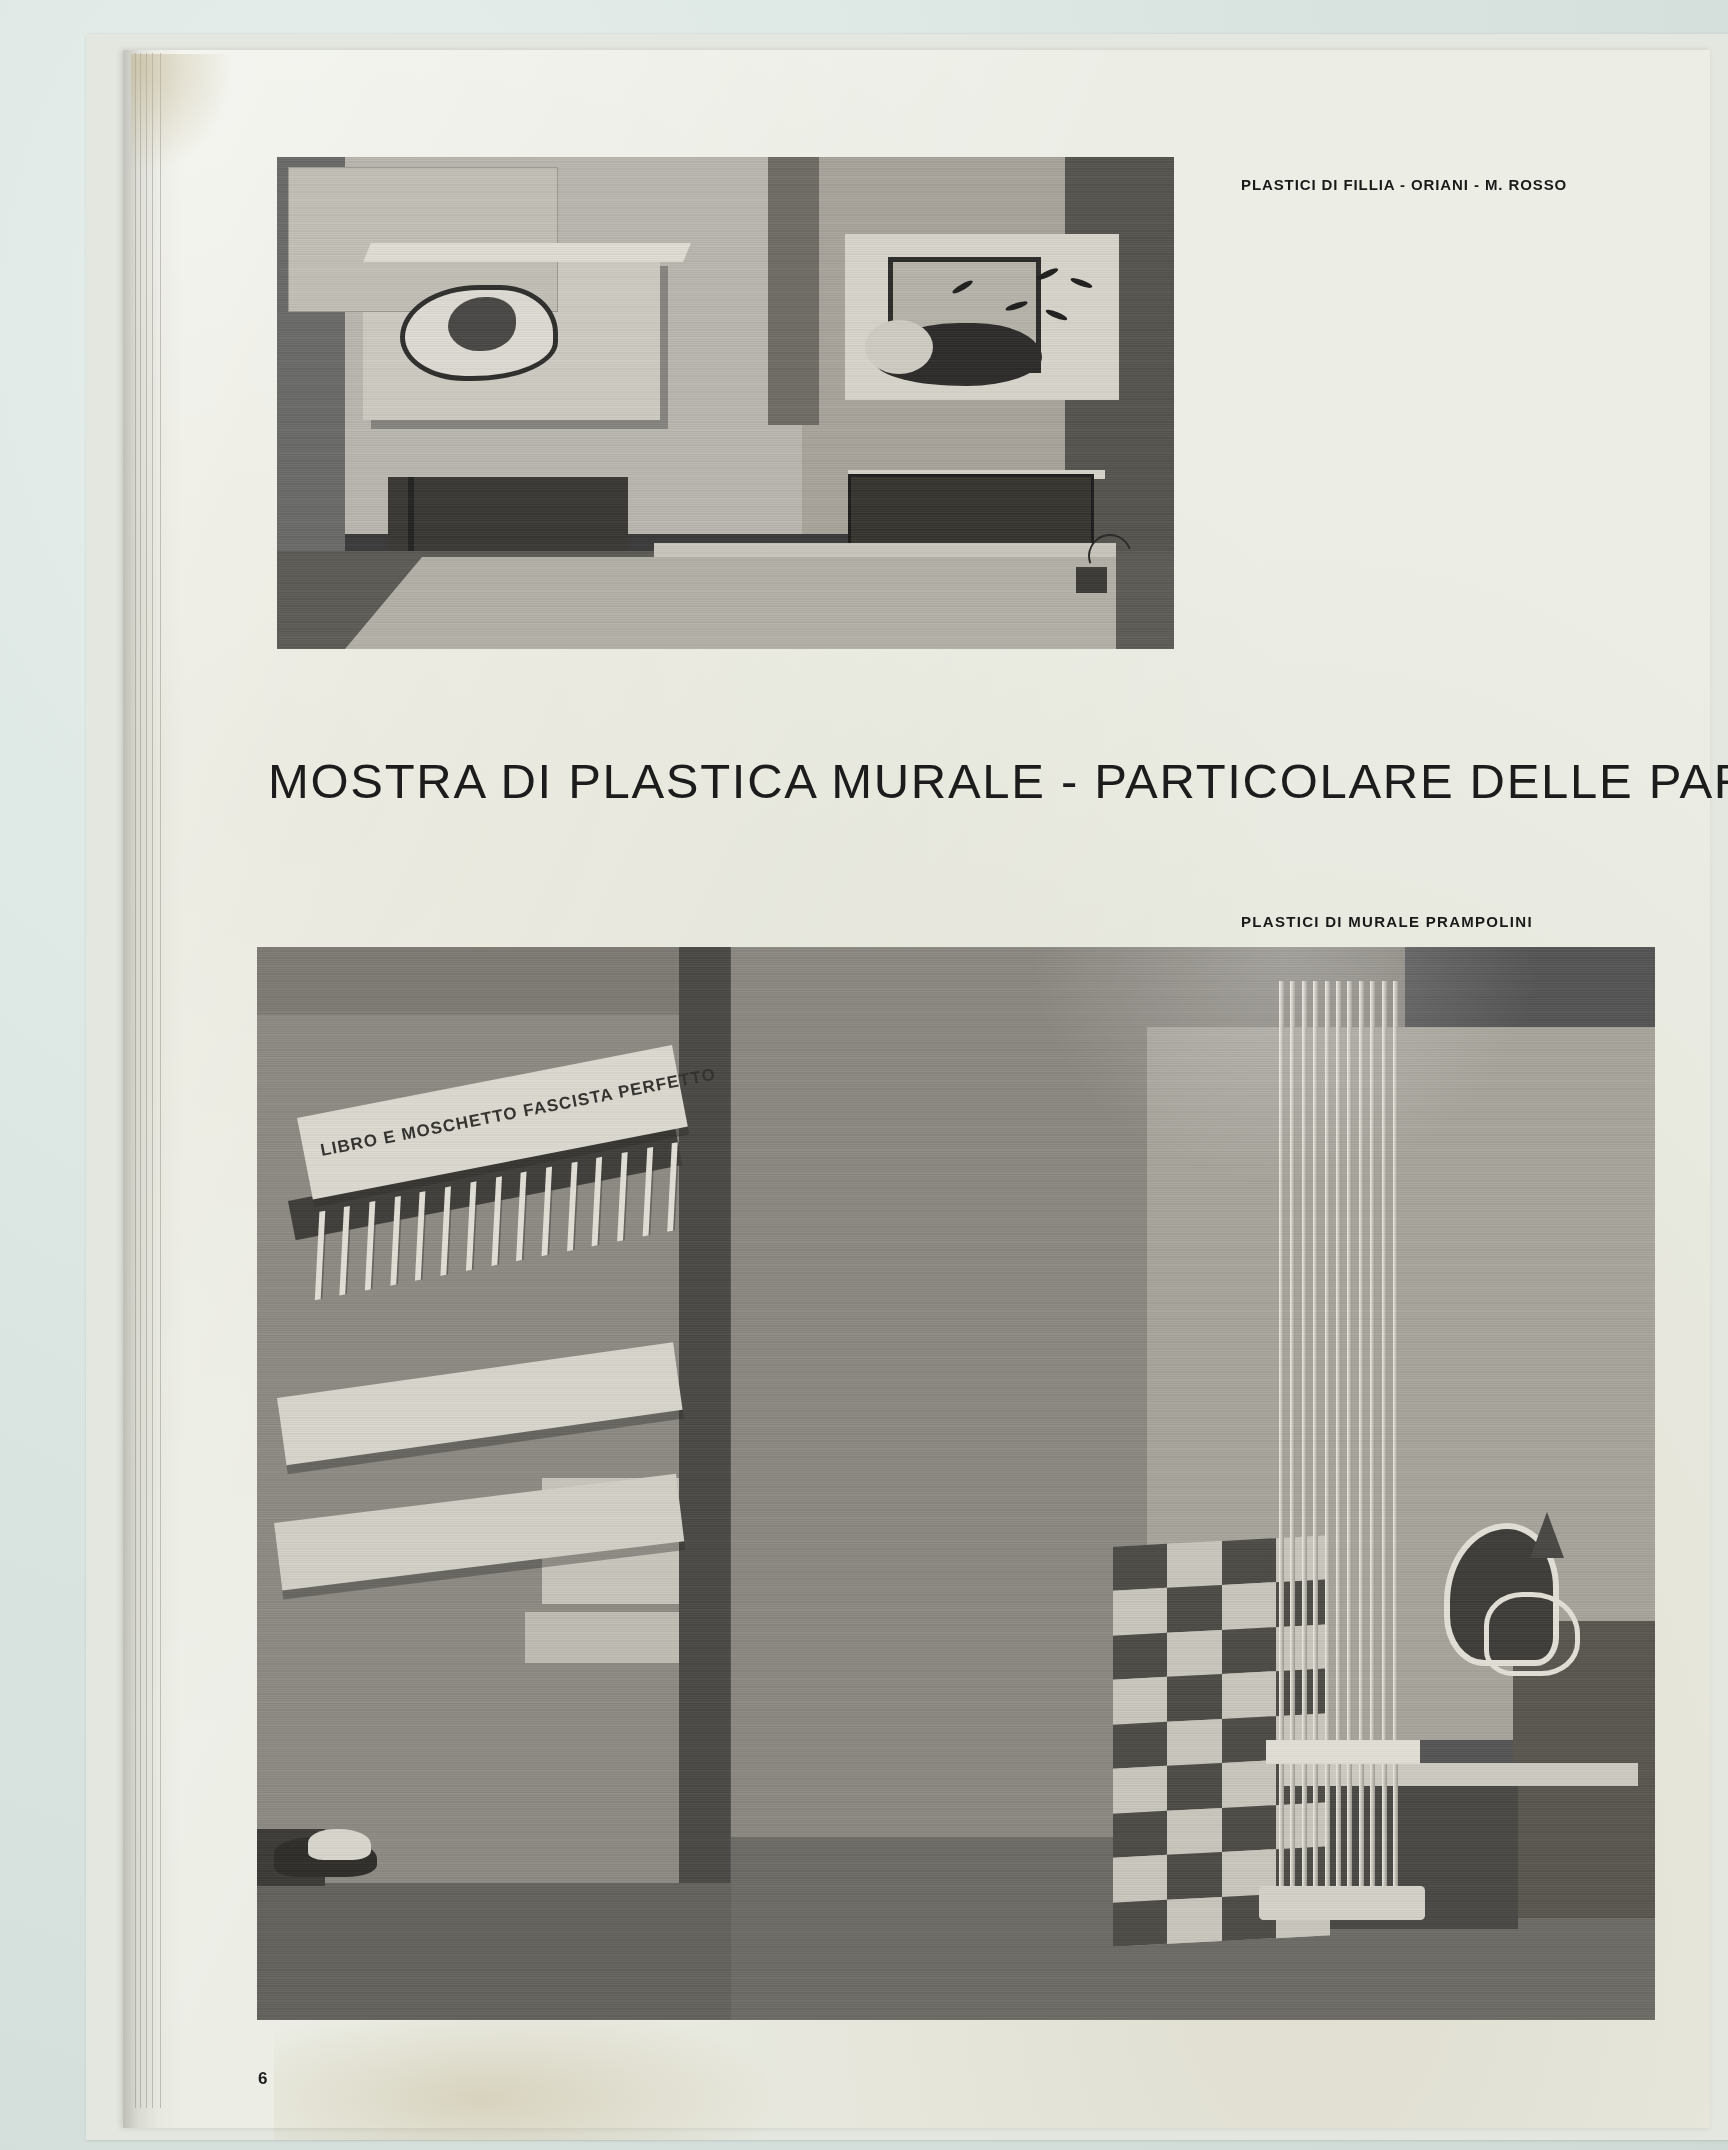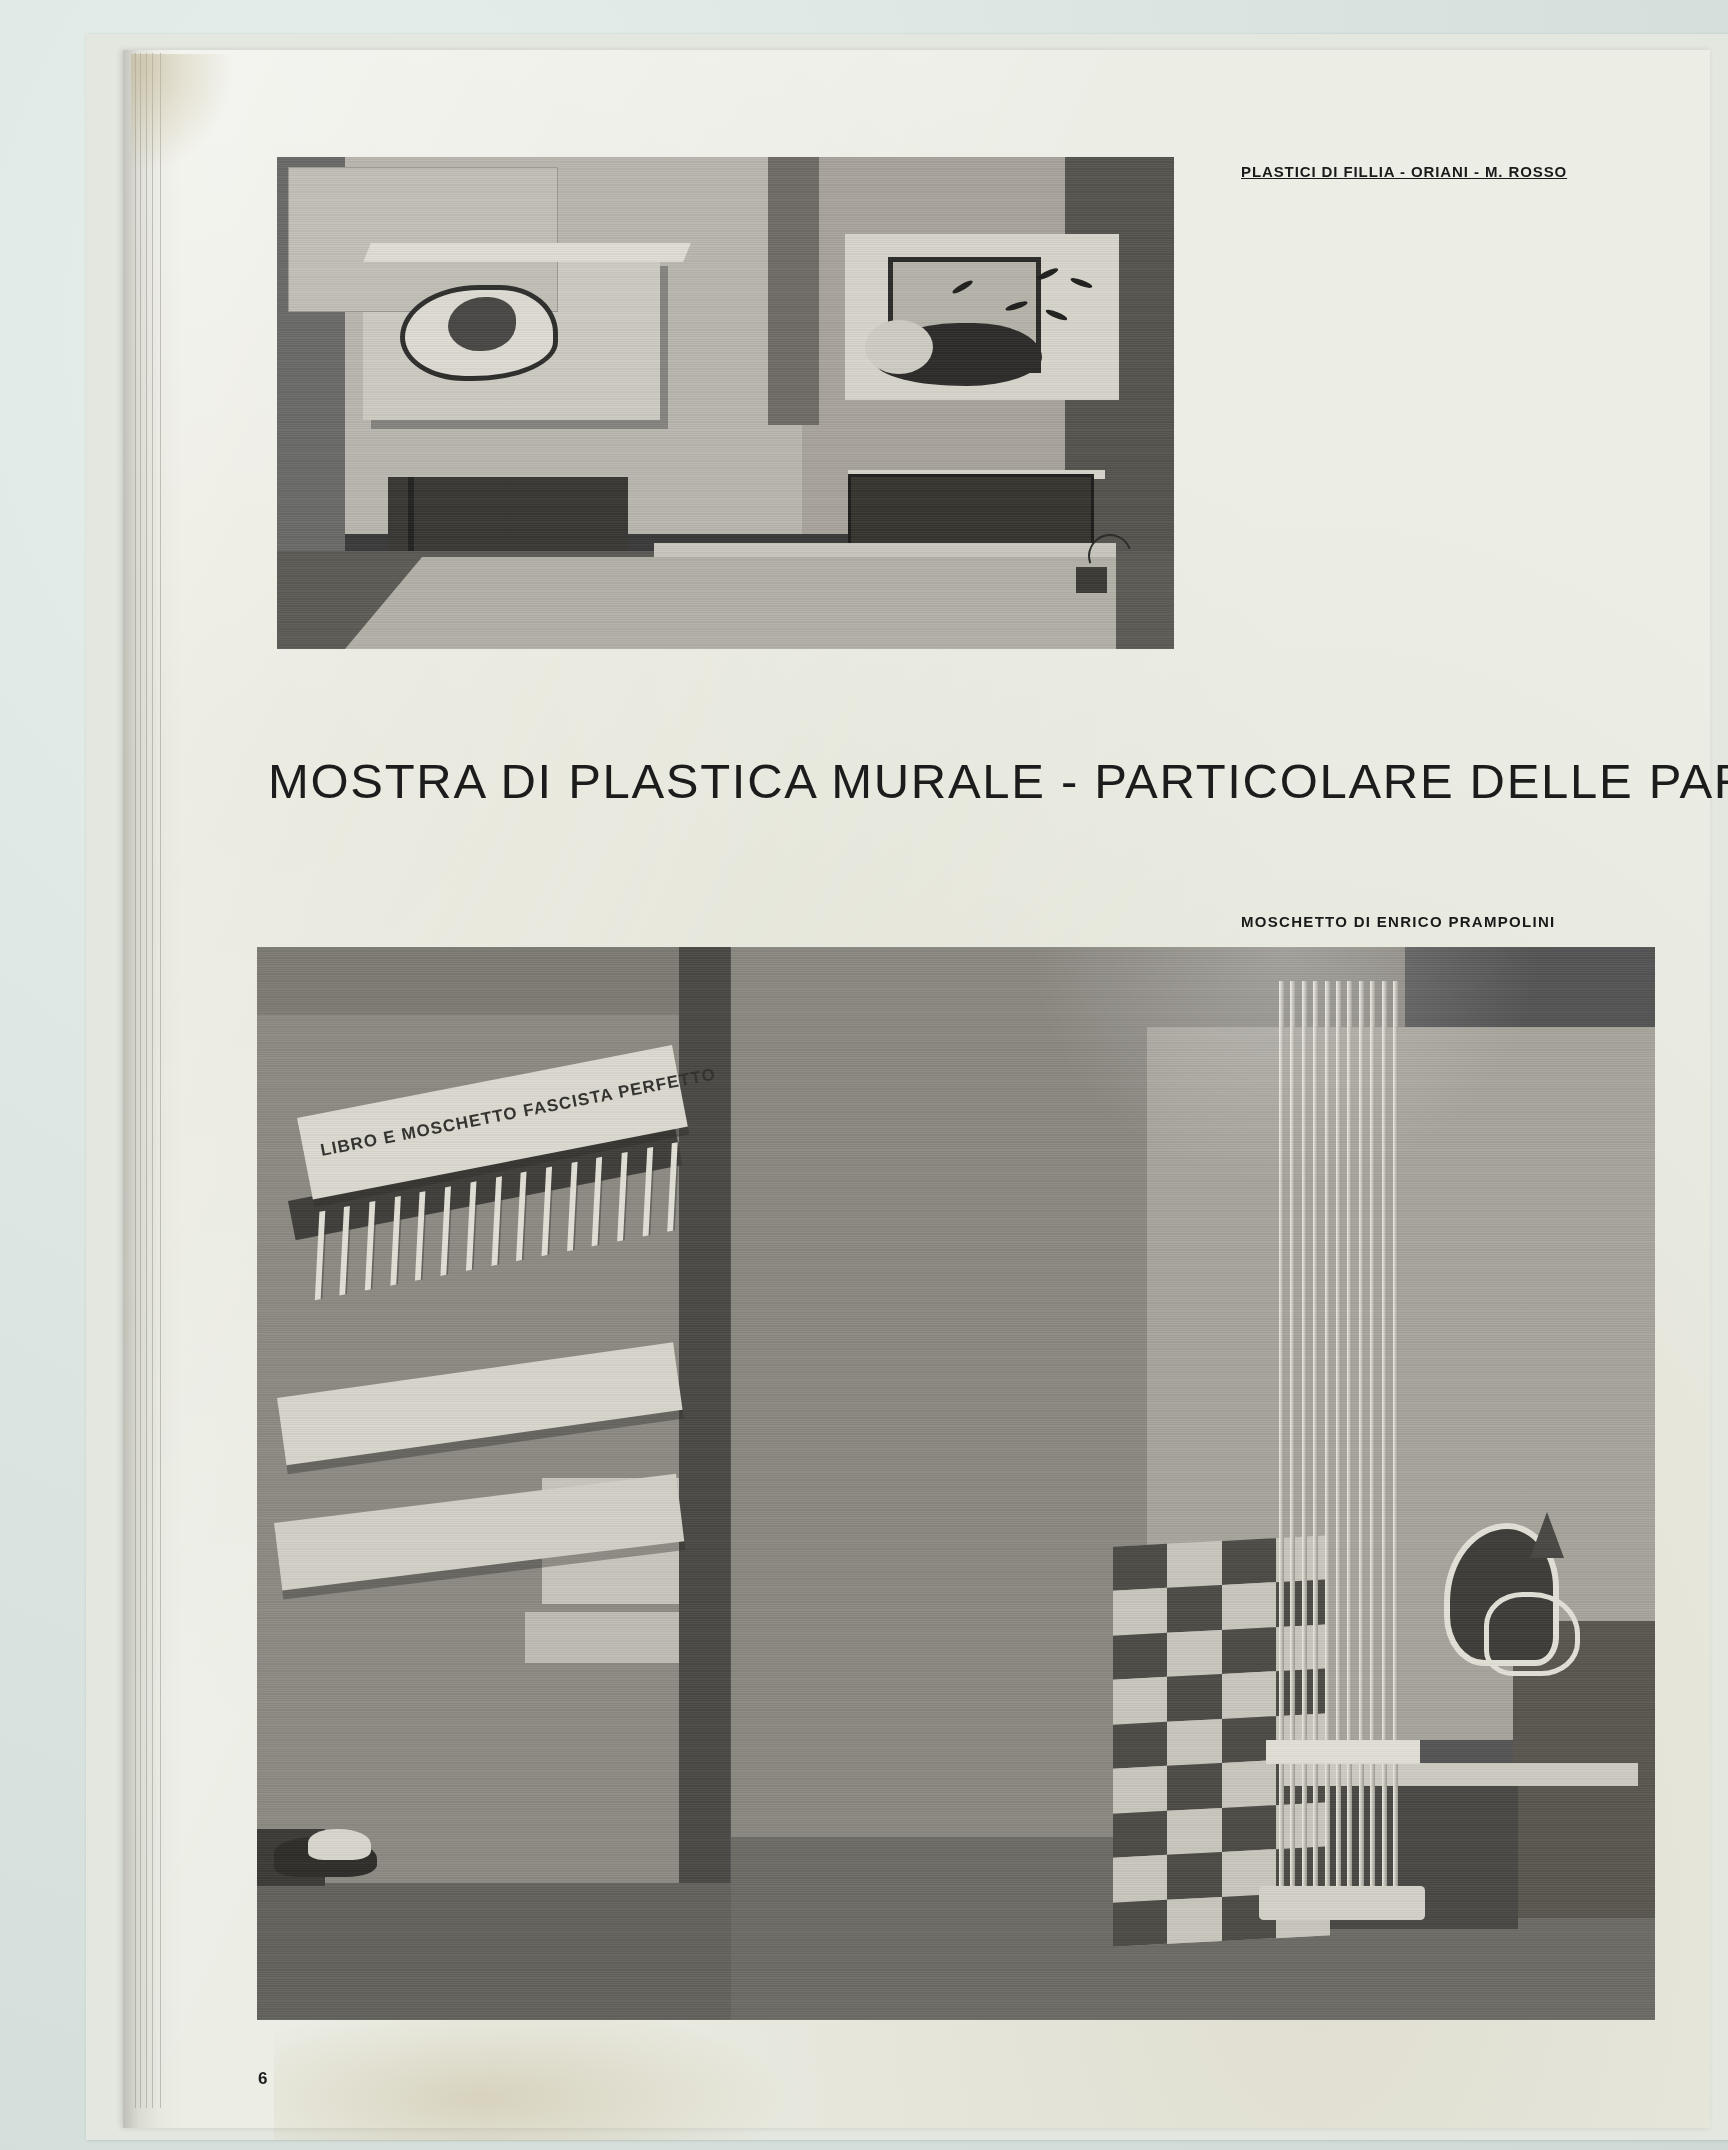--- a/index.html
+++ b/index.html
@@ -124,21 +124,21 @@
 
   
   .credit {
     position: absolute;
     font-size: 15px;
     font-weight: bold;
     letter-spacing: 0.9px;
     color: #1a1a1a;
     white-space: nowrap;
   }
-  #credit-top { left: 1241px; top: 163px; text-decoration: underline; }
+  #credit-top { left: 1241px; top: 176px; }
   #credit-bottom { left: 1241px; top: 913px; letter-spacing: 1.3px; }
 
   
   #photo-bottom {
     position: absolute;
     left: 257px;
     top: 947px;
     width: 1398px;
     height: 1073px;
     background: #555;
@@ -444,21 +444,21 @@
   <div class="plinth"></div>
   <div class="cable"></div>
   <div class="darkbox"></div>
   <div class="grain"></div>
 </div>
 
 <div class="credit" id="credit-top">PLASTICI DI FILLIA - ORIANI - M. ROSSO</div>
 
 <div id="headline">MOSTRA  DI  PLASTICA  MURALE  -  PARTICOLARE  DELLE  PARETI</div>
 
-<div class="credit" id="credit-bottom">MOSCHETTO  DI  ENRICO  PRAMPOLINI</div>
+<div class="credit" id="credit-bottom">PLASTICI  DI  MURALE  PRAMPOLINI</div>
 
 <div id="photo-bottom">
   <div class="wall-left"></div>
   <div class="wall-left2"></div>
   <div class="wall-mid"></div>
   <div class="wall-right"></div>
   <div class="column"></div>
 
   <div class="banner-dark"></div>
   <div class="banner">

